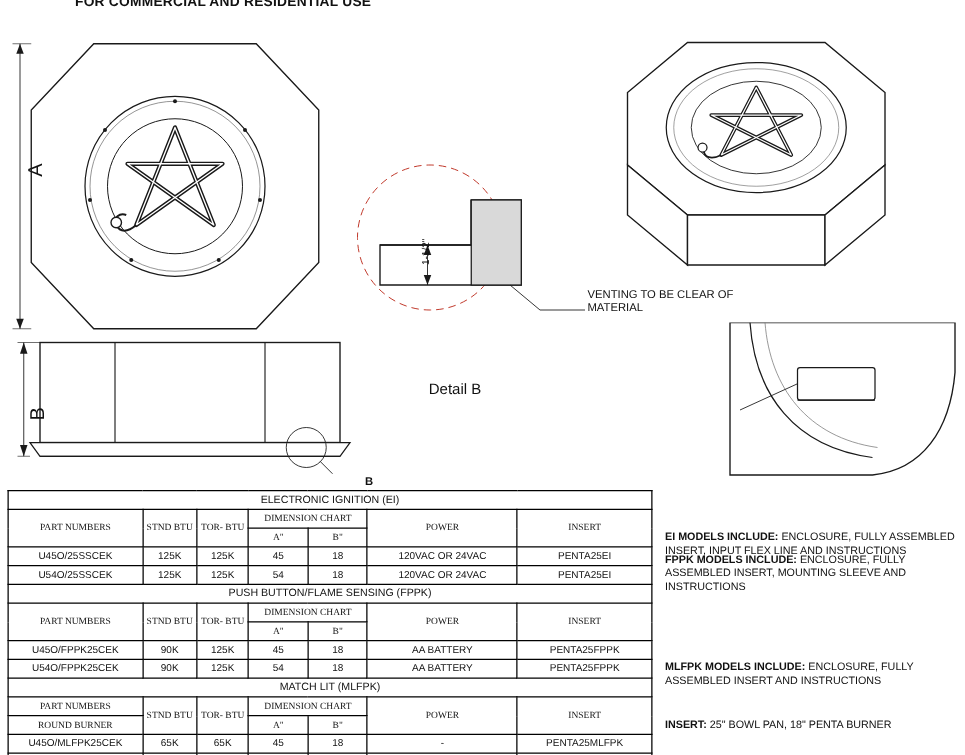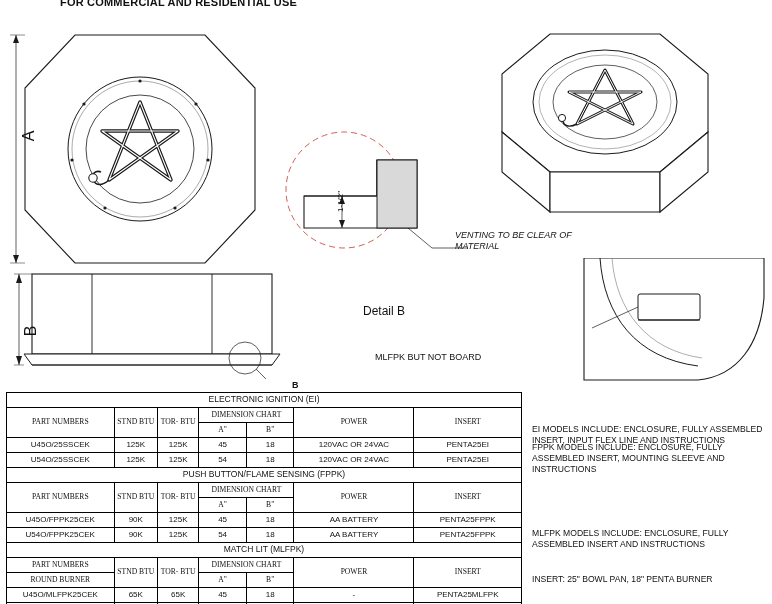--- a/index.html
+++ b/index.html
@@ -32,21 +32,21 @@
     padding:1px 2px;
     font-weight:normal;
     line-height:1.15;
     height:12px;
   }
   .sect{
     font-weight:bold;font-size:8.5px;
   }
   .hd{font-size:7.6px;font-family:Liberation Serif, serif;}
   .notes{font-size:8.6px;line-height:1.28;}
-  .notes b{font-weight:normal;}
+  .notes b{font-weight:bold;}
   .note-blk{position:absolute;left:532px;}
 </style>
 </head>
 <body>
 
 <div class="abs hdr">FOR COMMERCIAL AND RESIDENTIAL USE</div>
 
 <div class="abs" style="left:0px;top:10px;">
 <svg width="320" height="260" viewBox="0 0 320 260">
 
@@ -144,43 +144,42 @@
 
   <line x1="60" y1="68" x2="60" y2="100" stroke="#1a1a1a" stroke-width="0.7"></line>
   <polygon points="60,68 57,76 63,76" fill="#1a1a1a"></polygon>
   <polygon points="60,100 57,92 63,92" fill="#1a1a1a"></polygon>
 
   <line x1="126" y1="100" x2="150" y2="120" stroke="#1a1a1a" stroke-width="0.7"></line>
   <line x1="150" y1="120" x2="186" y2="120" stroke="#1a1a1a" stroke-width="0.7"></line>
 </svg>
 </div>
 <div class="abs" style="left:330px;top:197px;transform:rotate(-90deg);transform-origin:center;font-size:8px;">1-1/2"</div>
-<div class="abs detail-b" style="left:343px;top:304px;margin-left:20px;">Detail B</div>
-
-<div class="abs lbl" style="left:455px;top:230px;width:170px;font-style:italic;">
+<div class="abs detail-b" style="left:343px;top:304px;">Detail B</div>
+
+<div class="abs lbl" style="left:470px;top:230px;width:170px;">
   <div>VENTING TO BE CLEAR OF</div>
   <div>MATERIAL</div>
 </div>
 
 <div class="abs" style="left:578px;top:258px;">
 <svg width="194" height="125" viewBox="0 0 194 125">
 
   <path d="M6,0 L6,122 L120,122 C160,118 182,86 186,40 L186,0 Z" fill="#fff" stroke="#1a1a1a" stroke-width="1.1"></path>
   <path d="M22,0 C26,58 58,100 120,108" fill="none" stroke="#1a1a1a" stroke-width="1"></path>
   <path d="M34,0 C38,52 68,92 124,100" fill="none" stroke="#777" stroke-width="0.6"></path>
 
   <rect x="60" y="36" width="62" height="26" rx="2" fill="#fff" stroke="#1a1a1a" stroke-width="1"></rect>
   <line x1="60" y1="62" x2="122" y2="62" stroke="#1a1a1a" stroke-width="1"></line>
 
   <line x1="60" y1="49" x2="14" y2="70" stroke="#1a1a1a" stroke-width="0.7"></line>
 </svg>
 </div>
 
 <div class="abs lbl" style="left:375px;top:352px;width:200px;">
-  <div>MLFPK BUT NOT BOARD</div>
 </div>
 
 <table class="tbl">
   <colgroup>
     <col style="width:104px">
       <col style="width:42px">
       <col style="width:40px">
     <col style="width:46px">
       <col style="width:46px">
     <col style="width:116px">

